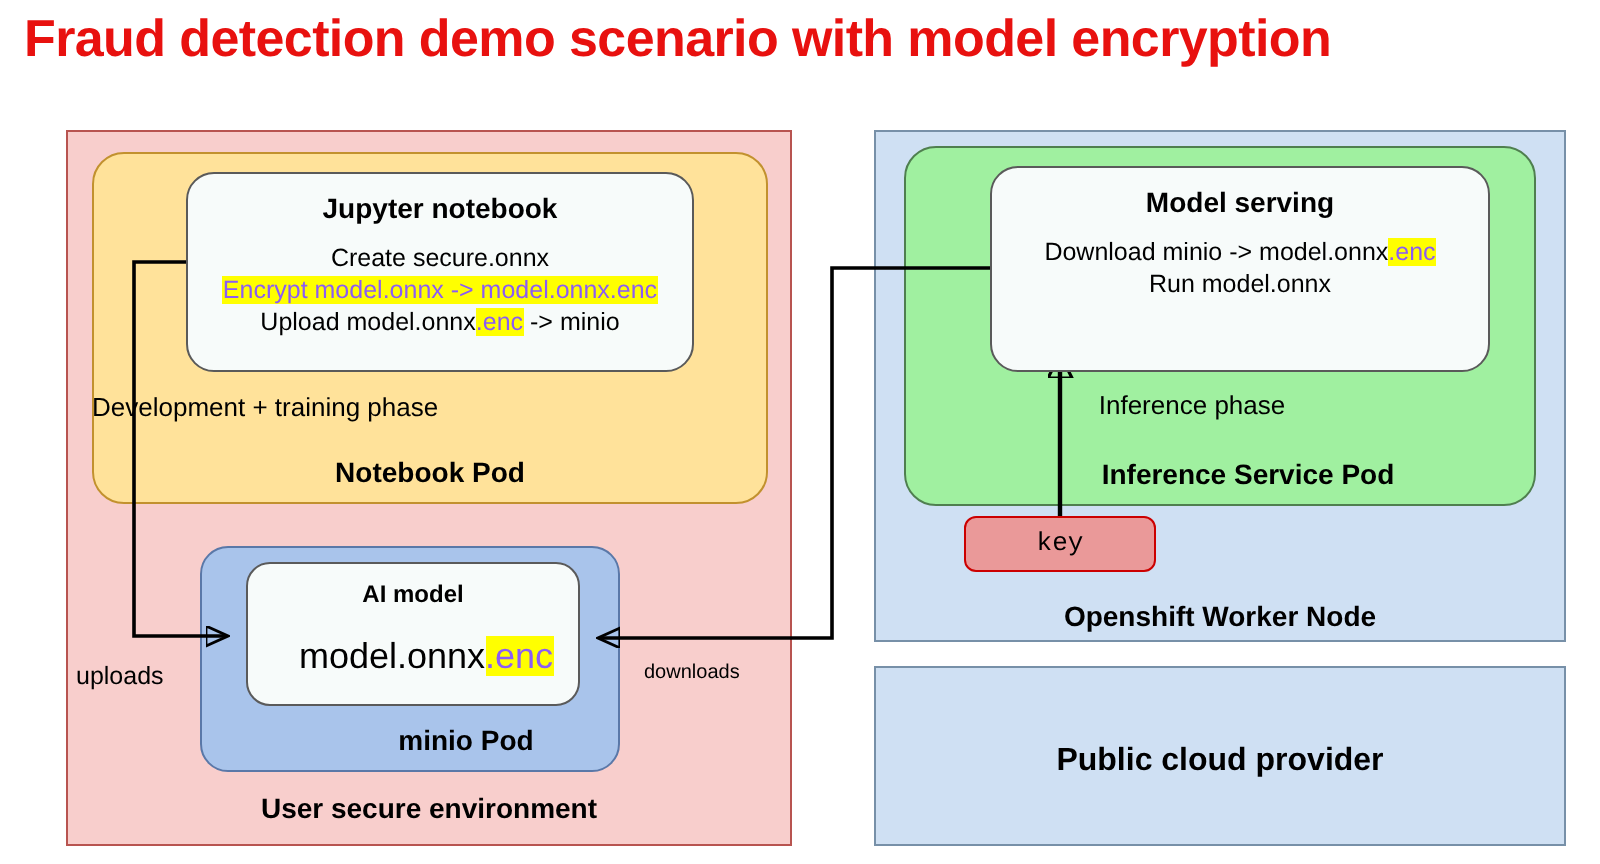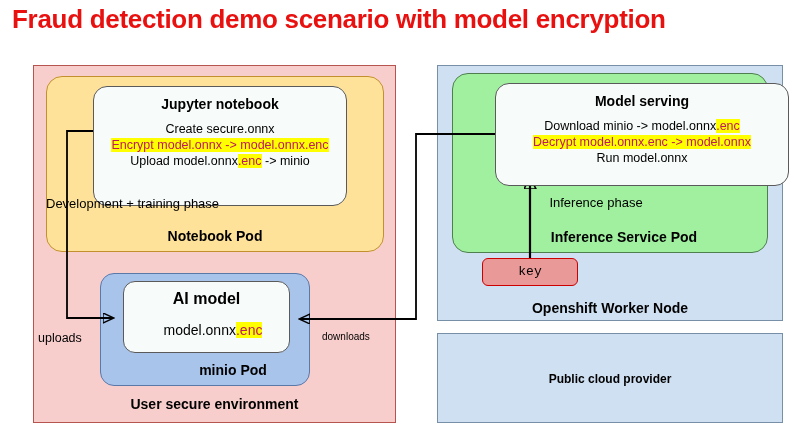--- a/index.html
+++ b/index.html
@@ -19,21 +19,21 @@
       text-align:center;font-size:14px;font-weight:bold;}
 
   #worker-node{left:437px;top:65px;width:346px;height:256px;
       background:#CFE0F3;border:1px solid #7790A8;}
   #worker-node-label{position:absolute;left:437px;top:300px;width:346px;
       text-align:center;font-size:14px;font-weight:bold;}
 
   #cloud{left:437px;top:333px;width:346px;height:90px;
       background:#CFE0F3;border:1px solid #7790A8;}
   #cloud-label{position:absolute;left:437px;top:372px;width:346px;
-      text-align:center;font-size:12px;font-weight:bold;}
+      text-align:center;font-size:16px;font-weight:bold;}
 
   #notebook-pod{left:46px;top:76px;width:338px;height:176px;
       background:#FFE29A;border:1px solid #C2912E;border-radius:16px;}
   #notebook-pod-label{position:absolute;left:46px;top:228px;width:338px;
       text-align:center;font-size:14px;font-weight:bold;}
   #dev-phase-label{position:absolute;left:46px;top:196px;width:338px;
       text-align:left;font-size:13px;}
 
   #inference-pod{left:452px;top:73px;width:316px;height:180px;
       background:#A0F0A0;border:1px solid #4F7F4F;border-radius:16px;}
@@ -41,35 +41,35 @@
       text-align:center;font-size:14px;font-weight:bold;}
   #inference-phase-label{position:absolute;left:452px;top:195px;width:288px;
       text-align:center;font-size:13px;}
 
   #minio-pod{left:100px;top:273px;width:210px;height:113px;
       background:#A9C4EB;border:1px solid #5A78A8;border-radius:14px;}
   #minio-pod-label{position:absolute;left:100px;top:362px;width:210px;
       text-align:center;font-size:14px;font-weight:bold;margin-left:28px;}
 
   
-  #jupyter-card{left:93px;top:86px;width:254px;height:120px;
+  #jupyter-card{left:93px;top:86px;width:254px;height:100px;
       background:#F7FBFA;border:1px solid #5A5A5A;border-radius:14px;}
-  #serving-card{left:495px;top:83px;width:294px;height:103px;
+  #serving-card{left:495px;top:83px;width:250px;height:103px;
       background:#F7FBFA;border:1px solid #5A5A5A;border-radius:14px;}
   #aimodel-card{left:123px;top:281px;width:167px;height:72px;
       background:#F7FBFA;border:1px solid #5A5A5A;border-radius:12px;}
 
   .card-title{text-align:center;font-size:14px;font-weight:bold;
       margin-top:9px;}
   .card-lines{margin-top:9px;}
   .cline{text-align:center;font-size:12.5px;line-height:16px;white-space:nowrap;}
-  mark{background:#FFFF00;color:#be185d;padding:0;}
+  mark{background:#FFFF00;color:#8b5cf6;padding:0;}
 
-  #aimodel-title{text-align:center;font-size:16px;font-weight:bold;margin-top:8px;}
-  #aimodel-file{text-align:center;font-size:14px;margin-top:14px;padding-left:13px;}
+  #aimodel-title{text-align:center;font-size:12px;font-weight:bold;margin-top:8px;}
+  #aimodel-file{text-align:center;font-size:18px;margin-top:14px;padding-left:13px;}
 
   
   #key-box{left:482px;top:258px;width:96px;height:28px;
       background:#EA9999;border:1.5px solid #CC0000;border-radius:6px;}
   #key-label{position:absolute;left:482px;top:264px;width:96px;
       text-align:center;font-size:13px;font-family:Liberation Mono, monospace;}
 
   
   #uploads-label{position:absolute;left:38px;top:331px;font-size:12.5px;}
   #downloads-label{position:absolute;left:322px;top:331px;font-size:10px;}
@@ -115,21 +115,20 @@
     <div class="cline"><span>Create secure.onnx</span></div>
     <div class="cline"><mark>Encrypt model.onnx -&gt; model.onnx.enc</mark></div>
     <div class="cline"><span>Upload model.onnx</span><mark>.enc</mark><span> -&gt; minio</span></div>
   </div>
 </div>
 
 <div class="box" id="serving-card">
   <div class="card-title">Model serving</div>
   <div class="card-lines">
     <div class="cline"><span>Download minio -&gt; model.onnx</span><mark>.enc</mark><span></span></div>
-    <div class="cline"><mark>Decrypt model.onnx.enc -&gt; model.onnx</mark></div>
     <div class="cline"><span>Run model.onnx</span></div>
   </div>
 </div>
 
 <div class="box" id="aimodel-card">
   <div id="aimodel-title">AI model</div>
   <div id="aimodel-file"><span>model.onnx</span><mark>.enc</mark></div>
 </div>
 
 <div class="box" id="key-box"></div>

